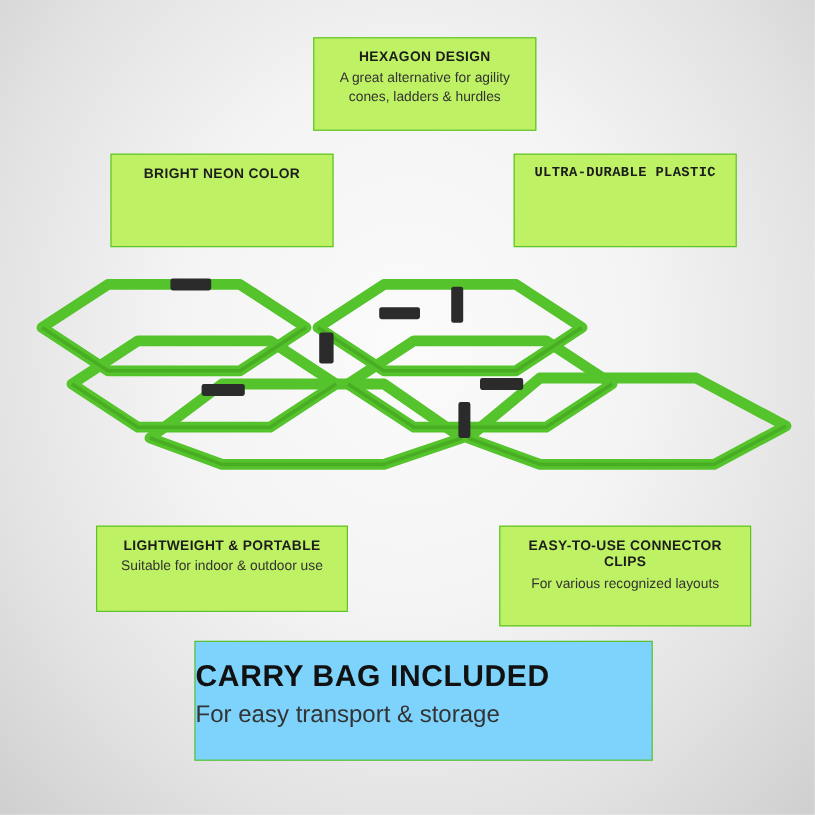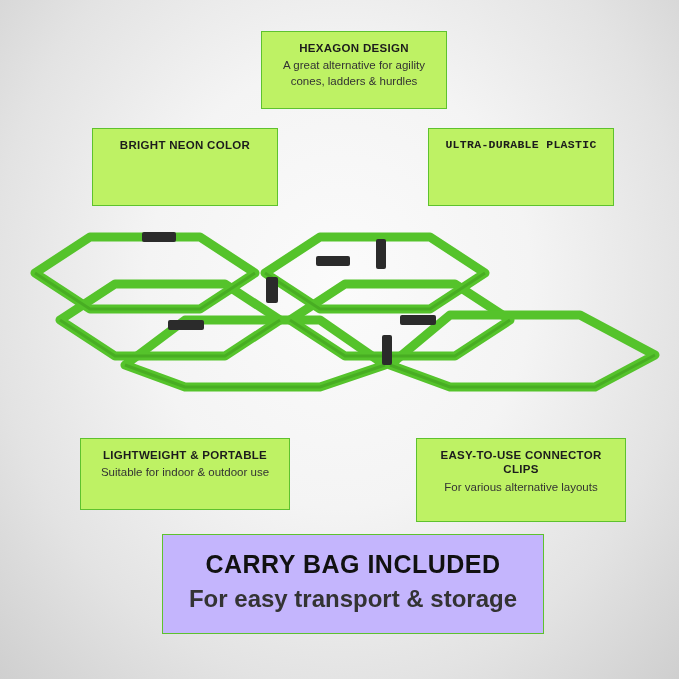--- a/index.html
+++ b/index.html
@@ -48,39 +48,37 @@
   #callout-plastic  { left: 428px; top: 128px; width: 186px; height: 78px; font-family: Liberation Mono, monospace; }
   #callout-portable { left: 80px;  top: 438px; width: 210px; height: 72px; }
   #callout-clips    { left: 416px; top: 438px; width: 210px; height: 84px; }
 
   #callout-carrybag {
     position: absolute;
     left: 162px;
     top: 534px;
     width: 382px;
     height: 100px;
-    background: #c4b5fd;
+    background: #7dd3fc;
     border: 1px solid #5ec22e;
     box-sizing: border-box;
-    text-align: center;
     padding-top: 16px;
   }
   #callout-carrybag .big-title {
     font-size: 25px;
     font-weight: bold;
     color: #111111;
     letter-spacing: 0.5px;
     line-height: 1.1;
   }
   #callout-carrybag .big-body {
-    font-size: 24px;
+    font-size: 20px;
     color: #333333;
     margin-top: 6px;
     line-height: 1.15;
-    font-weight: bold;
   }
 
   
   #product {
     position: absolute;
     left: 0;
     top: 215px;
     width: 679px;
     height: 210px;
   }
@@ -142,21 +140,21 @@
     </svg>
   </div>
 
   <div class="callout" id="callout-portable">
     <div class="title">LIGHTWEIGHT &amp; PORTABLE</div>
     <div class="body">Suitable for indoor &amp; outdoor use</div>
   </div>
 
   <div class="callout" id="callout-clips">
     <div class="title">EASY-TO-USE CONNECTOR CLIPS</div>
-    <div class="body">For various alternative layouts</div>
+    <div class="body">For various recognized layouts</div>
   </div>
 
   <div id="callout-carrybag">
     <div class="big-title">CARRY BAG INCLUDED</div>
     <div class="big-body">For easy transport &amp; storage</div>
   </div>
 
 </div>
 
 </body></html>

